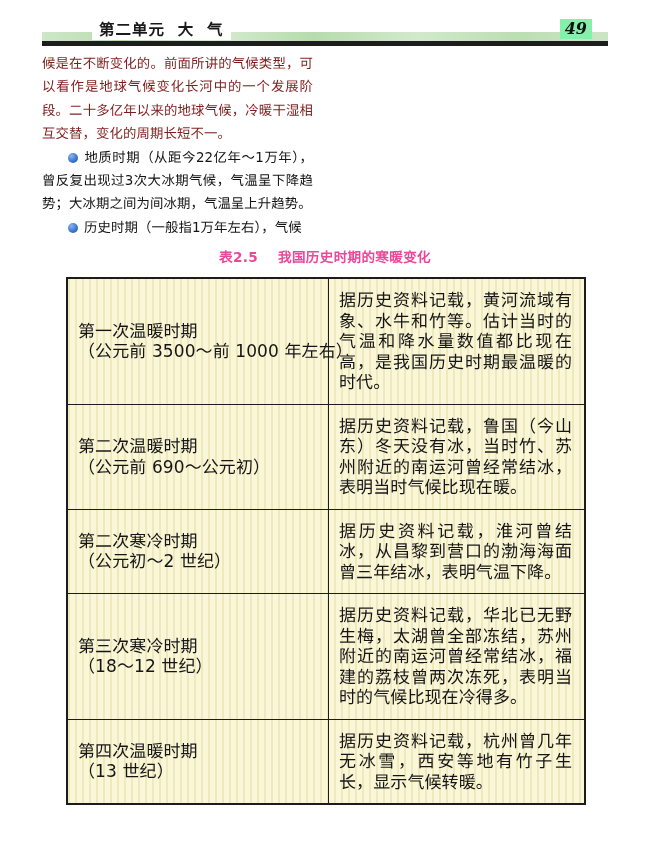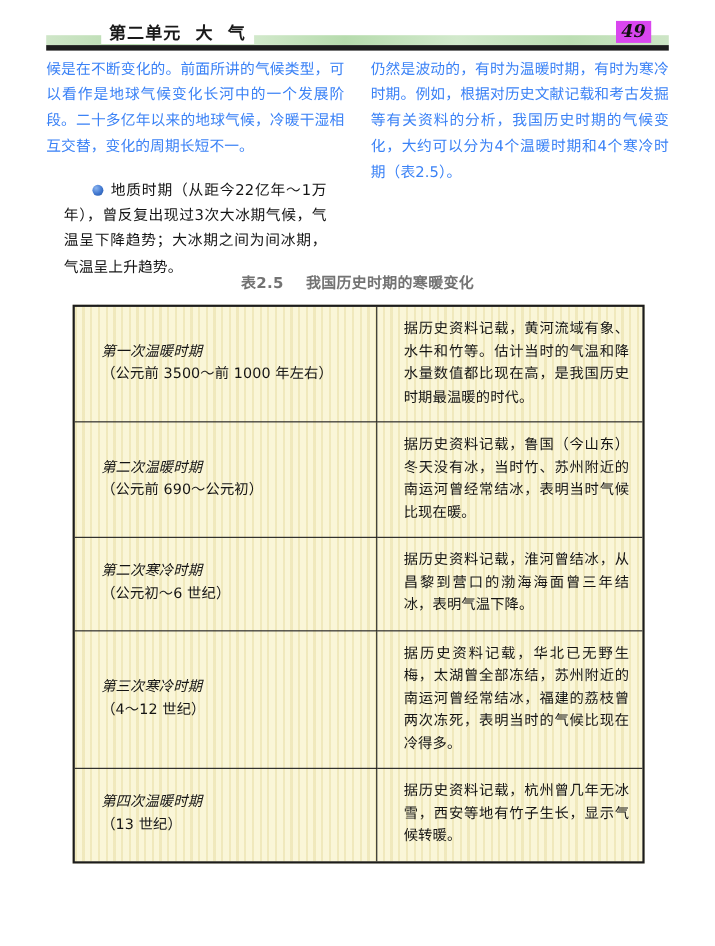--- a/index.html
+++ b/index.html
@@ -68,21 +68,21 @@
   .runhead-pageno {
     position: absolute;
     right: 16px;
     top: -1px;
     font-family: "DejaVu Serif", "Liberation Serif", serif;
     font-size: 16px;
     font-weight: bold;
     font-style: italic;
     line-height: 20px;
     color: #111111;
-    background: #d946ef;
+    background: #86efac;
     padding: 0 5px;
     z-index: 3;
   }
 
   
   .columns {
     position: absolute;
     left: 42px;
     top: 52px;
     width: 566px;
@@ -91,29 +91,29 @@
   }
   .col {
     width: 271px;
   }
   .para {
     font-size: 13.4px;
     line-height: 23.4px;
     text-align: justify;
     text-justify: inter-ideograph;
     margin: 0;
-    color: #3b82f6;
+    color: #7f1d1d;
     letter-spacing: 0.1px;
   }
   .bullet-para {
     font-size: 13.4px;
     line-height: 23.4px;
     text-align: justify;
     text-justify: inter-ideograph;
-    margin: 16px;
+    margin: 0;
     color: #141414;
     text-indent: 26px;
     position: relative;
     letter-spacing: 0.1px;
   }
   .bullet-dot {
     display: inline-block;
     width: 10px;
     height: 10px;
     border-radius: 50%;
@@ -125,21 +125,21 @@
 
   
   .table-caption {
     position: absolute;
     left: 0;
     top: 246px;
     width: 650px;
     text-align: center;
     font-size: 13.6px;
     font-weight: bold;
-    color: #737373;
+    color: #ec4899;
     letter-spacing: 0.3px;
     white-space: pre;
   }
 
   .table-wrap {
     position: absolute;
     left: 66px;
     top: 277px;
     width: 520px;
     border: 2.5px solid #1c1c1c;
@@ -152,39 +152,38 @@
       #faf6d8;
     box-sizing: border-box;
   }
   table.hist {
     width: 100%;
     border-collapse: collapse;
     table-layout: fixed;
   }
   table.hist td {
     vertical-align: middle;
-    padding: 11px 12px 11px 24px;
-    font-size: 13px;
+    padding: 11px 12px 11px 10px;
+    font-size: 17px;
     line-height: 20.5px;
     color: #151515;
     border-bottom: 1.6px solid #1c1c1c;
     letter-spacing: 0.1px;
   }
   table.hist tr:last-child td {
     border-bottom: none;
   }
   td.period {
     width: 238px;
     border-right: 1.6px solid #1c1c1c;
     padding-left: 34px;
   }
   td.period .pname {
     display: block;
     white-space: pre;
-    font-style: italic;
   }
   td.period .pyears {
     display: block;
     white-space: pre;
   }
   td.desc {
     text-align: justify;
     text-justify: inter-ideograph;
     padding-right: 14px;
   }
@@ -202,26 +201,25 @@
   </div>
 
   <div class="columns">
 
     <div class="col">
       <p class="para">候是在不断变化的。前面所讲的气候类型，可以看作是地球气候变化长河中的一个发展阶段。二十多亿年以来的地球气候，冷暖干湿相互交替，变化的周期长短不一。</p>
       <p class="bullet-para">
         <span class="bullet-dot"></span><span>地质时期（从距今22亿年～1万年），曾反复出现过3次大冰期气候，气温呈下降趋势；大冰期之间为间冰期，气温呈上升趋势。</span>
       </p>
       <p class="bullet-para">
-        <span class="bullet-dot"></span>
+        <span class="bullet-dot"></span><span>历史时期（一般指1万年左右），气候</span>
       </p>
     </div>
 
     <div class="col">
-      <p class="para">仍然是波动的，有时为温暖时期，有时为寒冷时期。例如，根据对历史文献记载和考古发掘等有关资料的分析，我国历史时期的气候变化，大约可以分为4个温暖时期和4个寒冷时期（表2.5）。</p>
     </div>
 
   </div>
 
   <div class="table-caption">表2.5    我国历史时期的寒暖变化</div>
 
   <div class="table-wrap">
     <table class="hist">
       <tbody>
         <tr>
@@ -234,28 +232,28 @@
         <tr>
           <td class="period">
             <span class="pname">第二次温暖时期</span>
             <span class="pyears">（公元前 690～公元初）</span>
           </td>
           <td class="desc">据历史资料记载，鲁国（今山东）冬天没有冰，当时竹、苏州附近的南运河曾经常结冰，表明当时气候比现在暖。</td>
         </tr>
         <tr>
           <td class="period">
             <span class="pname">第二次寒冷时期</span>
-            <span class="pyears">（公元初～6 世纪）</span>
+            <span class="pyears">（公元初～2 世纪）</span>
           </td>
           <td class="desc">据历史资料记载，淮河曾结冰，从昌黎到营口的渤海海面曾三年结冰，表明气温下降。</td>
         </tr>
         <tr>
           <td class="period">
             <span class="pname">第三次寒冷时期</span>
-            <span class="pyears">（4～12 世纪）</span>
+            <span class="pyears">（18～12 世纪）</span>
           </td>
           <td class="desc">据历史资料记载，华北已无野生梅，太湖曾全部冻结，苏州附近的南运河曾经常结冰，福建的荔枝曾两次冻死，表明当时的气候比现在冷得多。</td>
         </tr>
         <tr>
           <td class="period">
             <span class="pname">第四次温暖时期</span>
             <span class="pyears">（13 世纪）</span>
           </td>
           <td class="desc">据历史资料记载，杭州曾几年无冰雪，西安等地有竹子生长，显示气候转暖。</td>
         </tr>

